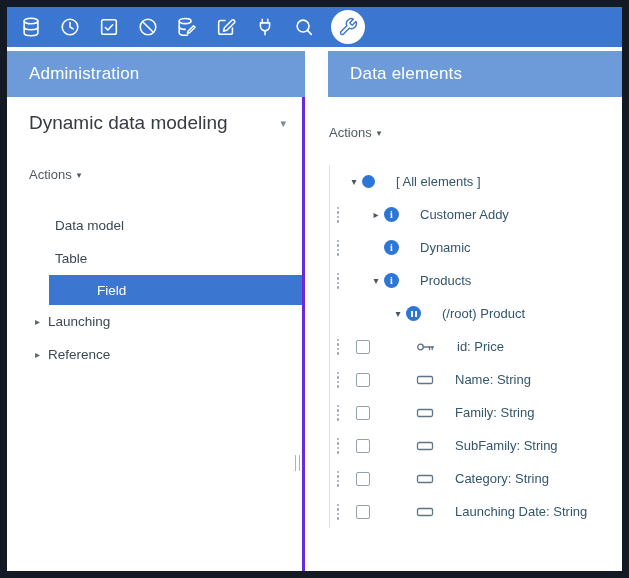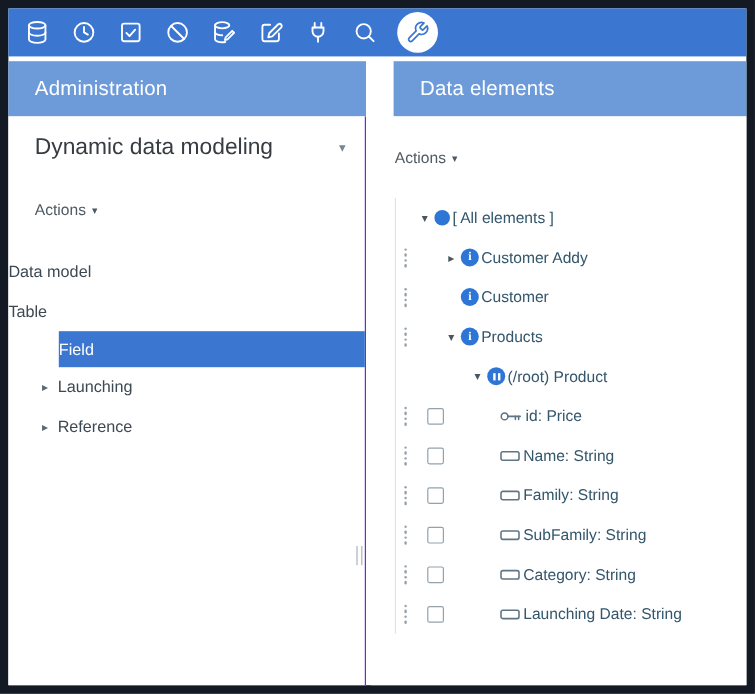--- a/index.html
+++ b/index.html
@@ -16,34 +16,34 @@
   .tb-icon.active { width:34px; height:34px; background:#ffffff; border-radius:50%; }
 
   
   .headers { display:flex; gap:23px; margin-top:4px; flex:0 0 auto; }
   .panel-header { height:46px; background:#6d9bd9; color:#ffffff; display:flex; align-items:center; padding-left:22px; font-size:17px; letter-spacing:.2px; }
   .panel-header.left { width:298px; flex:0 0 auto; }
   .panel-header.right { flex:1; }
 
   
   .content { flex:1; display:flex; min-height:0; }
-  .left-panel { width:298px; flex:0 0 auto; border-right:1px solid #6d28d9; position:relative; background:#fff; }
+  .left-panel { width:298px; flex:0 0 auto; border-right:3px solid #6d28d9; position:relative; background:#fff; }
   .right-panel { flex:1; margin-left:4px; padding-top:26px; background:#fff; overflow:hidden; }
 
   .title-row { padding:14px 12px 0 22px; display:flex; align-items:center; justify-content:space-between; height:38px; }
   .page-title { font-size:19px; font-weight:400; color:#363c42; }
   .title-caret { color:#7a8691; font-size:11px; cursor:pointer; padding:4px; }
 
   .panel-actions { margin:32px 0 0 22px; font-size:13px; color:#4e5a63; display:inline-flex; align-items:center; gap:5px; cursor:pointer; }
   .right-panel .panel-actions { margin:0 0 0 20px; }
   .panel-actions .mini-caret { font-size:9px; color:#4e5a63; }
 
   
   .nav-list { list-style:none; margin-top:26px; }
-  .nav-item { height:33px; display:flex; align-items:center; font-size:13.5px; color:#3c4852; cursor:pointer; }
+  .nav-item { height:33px; display:flex; align-items:center; padding-left:48px; font-size:13.5px; color:#3c4852; cursor:pointer; }
   .nav-item.expandable { padding-left:28px; }
   .nav-item .mini-caret { font-size:10px; color:#5b6770; margin-right:8px; }
   .nav-item.selected { background:#3b76d1; color:#ffffff; height:30px;margin-left:42px; }
 
   .grip { position:absolute; right:2px; top:358px; height:16px; width:5px; border-left:1.5px solid #aab4bb; border-right:1.5px solid #aab4bb; }
 
   
   .tree { margin:24px 0 0 20px; border-left:1px solid #dfe4e8; }
   .tree-row { height:33px; display:flex; align-items:center; cursor:default; }
   .handle, .handle-spacer { width:16px; flex:0 0 auto; display:flex; flex-direction:column; align-items:center; gap:2px; }
@@ -52,21 +52,21 @@
   .caret { width:16px; flex:0 0 auto; text-align:center; font-size:10px; color:#4b565f; cursor:pointer; }
   .icon-circle { width:13px; height:13px; border-radius:50%; background:#2e76d5; flex:0 0 auto; }
   .icon-info, .icon-pause { width:15px; height:15px; border-radius:50%; background:#2e76d5; color:#fff; flex:0 0 auto;
                 display:flex; align-items:center; justify-content:center; }
   .icon-info { font-size:10px; font-weight:bold; font-family:"Liberation Serif", serif; }
   .icon-pause { gap:2px; }
   .icon-pause b { width:2px; height:6px; background:#ffffff; display:block; }
   .icon-key, .icon-field { flex:0 0 auto; display:flex; align-items:center; }
   .checkbox { width:14px; height:14px; border:1px solid #93a1ab; border-radius:2px; background:#fff; margin-left:10px; flex:0 0 auto; cursor:pointer; }
   .cb-gap { width:46px; flex:0 0 auto; }
-  .tree-label { margin-left:2px; font-size:13px; color:#33566b; white-space:nowrap; }
+  .tree-label { margin-left:21px; font-size:13px; color:#33566b; white-space:nowrap; }
 </style>
 </head>
 <body>
 
 <div class="frame">
   <div class="app">
 
     <div class="toolbar">
       <span class="tb-icon">
         <svg width="22" height="22" viewBox="0 0 24 24" fill="none" stroke="#fff" stroke-width="1.7" stroke-linecap="round" stroke-linejoin="round">
@@ -197,21 +197,21 @@
             <div class="tree-row">
               <span class="handle">
                 <i></i>
                 <i></i>
                 <i></i>
                 <i></i>
               </span>
               <span style="width: 22px; flex: 0 0 auto;"></span>
               <span class="caret"></span>
               <span class="icon-info">i</span>
-              <span class="tree-label">Customer</span>
+              <span class="tree-label">Dynamic</span>
             </div>
             <div class="tree-row">
               <span class="handle">
                 <i></i>
                 <i></i>
                 <i></i>
                 <i></i>
               </span>
               <span style="width: 22px; flex: 0 0 auto;"></span>
               <span class="caret">▾</span>

